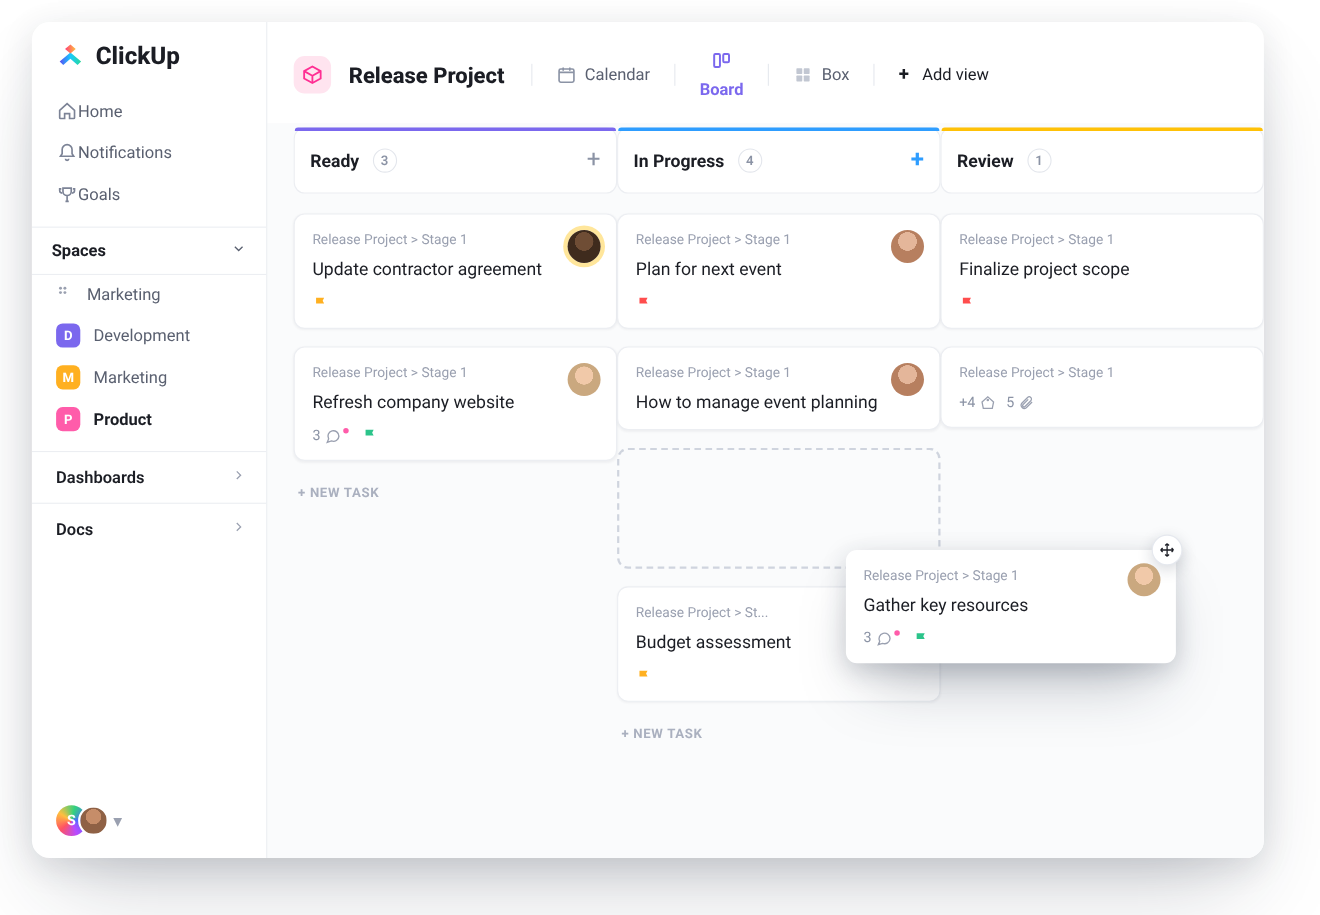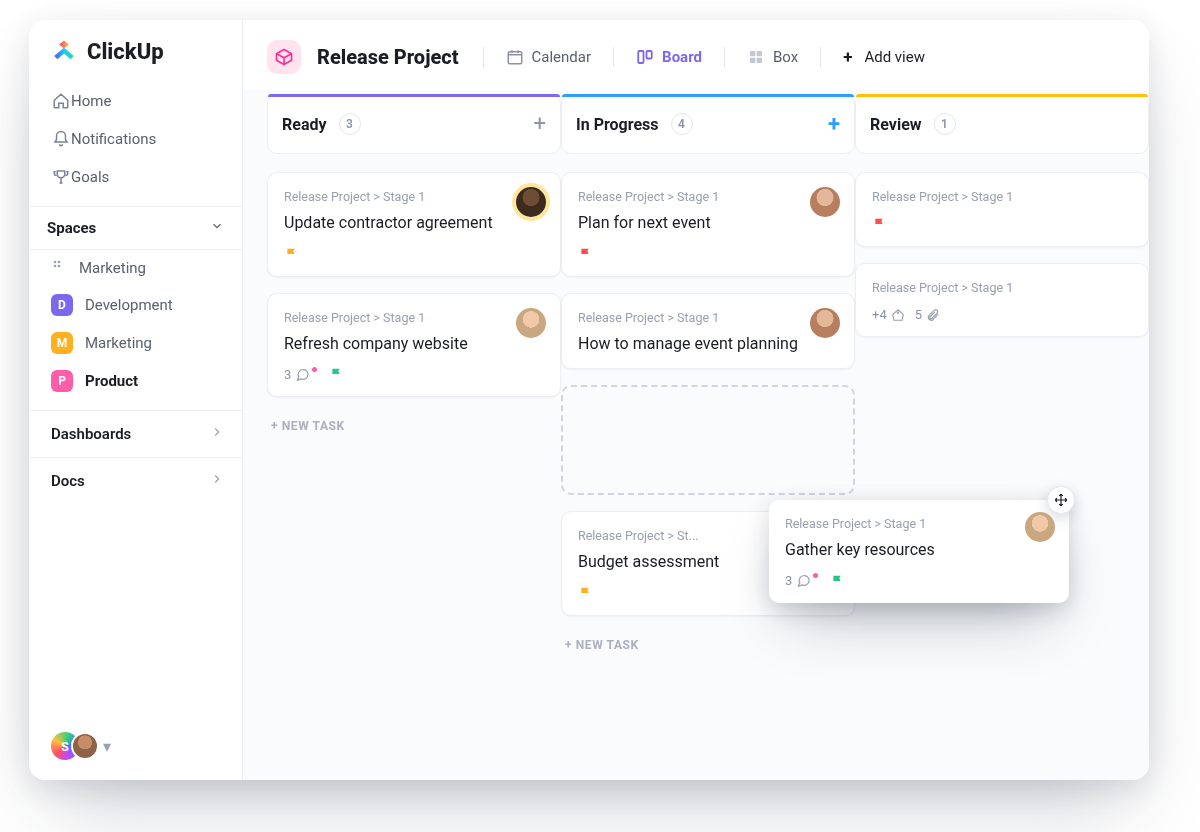--- a/index.html
+++ b/index.html
@@ -79,21 +79,21 @@
   padding: 20px 24px 16px 24px;
 }
 .proj-chip {
   width: 34px; height: 34px; border-radius: 10px; background:#ffe4ef;
   display:flex; align-items:center; justify-content:center; margin-right: 8px;
 }
 .proj-chip svg { width: 20px; height: 20px; stroke:#ff2f93; }
 .proj-title { font-size: 20px; font-weight: 800; color:#1b1d24; margin-right: 10px; }
 .vbar { width:1px; height:20px; background:#e5e8ee; margin: 0 6px; }
 .vtab { display:flex; align-items:center; gap:8px; padding:6px 8px; font-size:15px; color:#5a6070; cursor:pointer; }
-.vtab.active { color:#7b68ee; font-weight:700; }
+.vtab.active { color:#7b68ee; font-weight:700;flex-direction:column; }
 .vtab .ico { width:18px; height:18px; display:flex;align-items:center;justify-content:center; }
 .add-view .plus { font-size:17px; font-weight:700; color:#1b1d24; margin-right:4px; }
 
 .board-area { flex:1; background:#fafbfc; padding: 0 0 0 24px; overflow: hidden; }
 .columns { display:flex; padding-top: 4px; }
 .col { width: 294px; flex-shrink: 0; }
 .col-head {
   background:#fff; border:1px solid #eceef2; border-radius:10px;
   padding: 18px 14px; display:flex; align-items:center; justify-content:space-between;
   position:relative; margin-bottom: 18px;
@@ -398,20 +398,21 @@
         <div class="col review">
           <div class="col-head">
             <span class="col-title">
               <span>Review</span>
               <span class="count">1</span>
             </span>
           </div>
 
           <div class="card">
             <div class="crumb">Release Project &gt; Stage 1</div>
+            <div class="card-title">Finalize project scope</div>
             <div class="card-meta">
               <span class="flag">
                   <svg viewBox="0 0 24 24" fill="#ff4d4d">
                     <path d="M5 3v18M5 4h11l-2 4 2 4H5"></path>
                   </svg>
                 </span>
             </div>
           </div>
 
           <div class="card">

